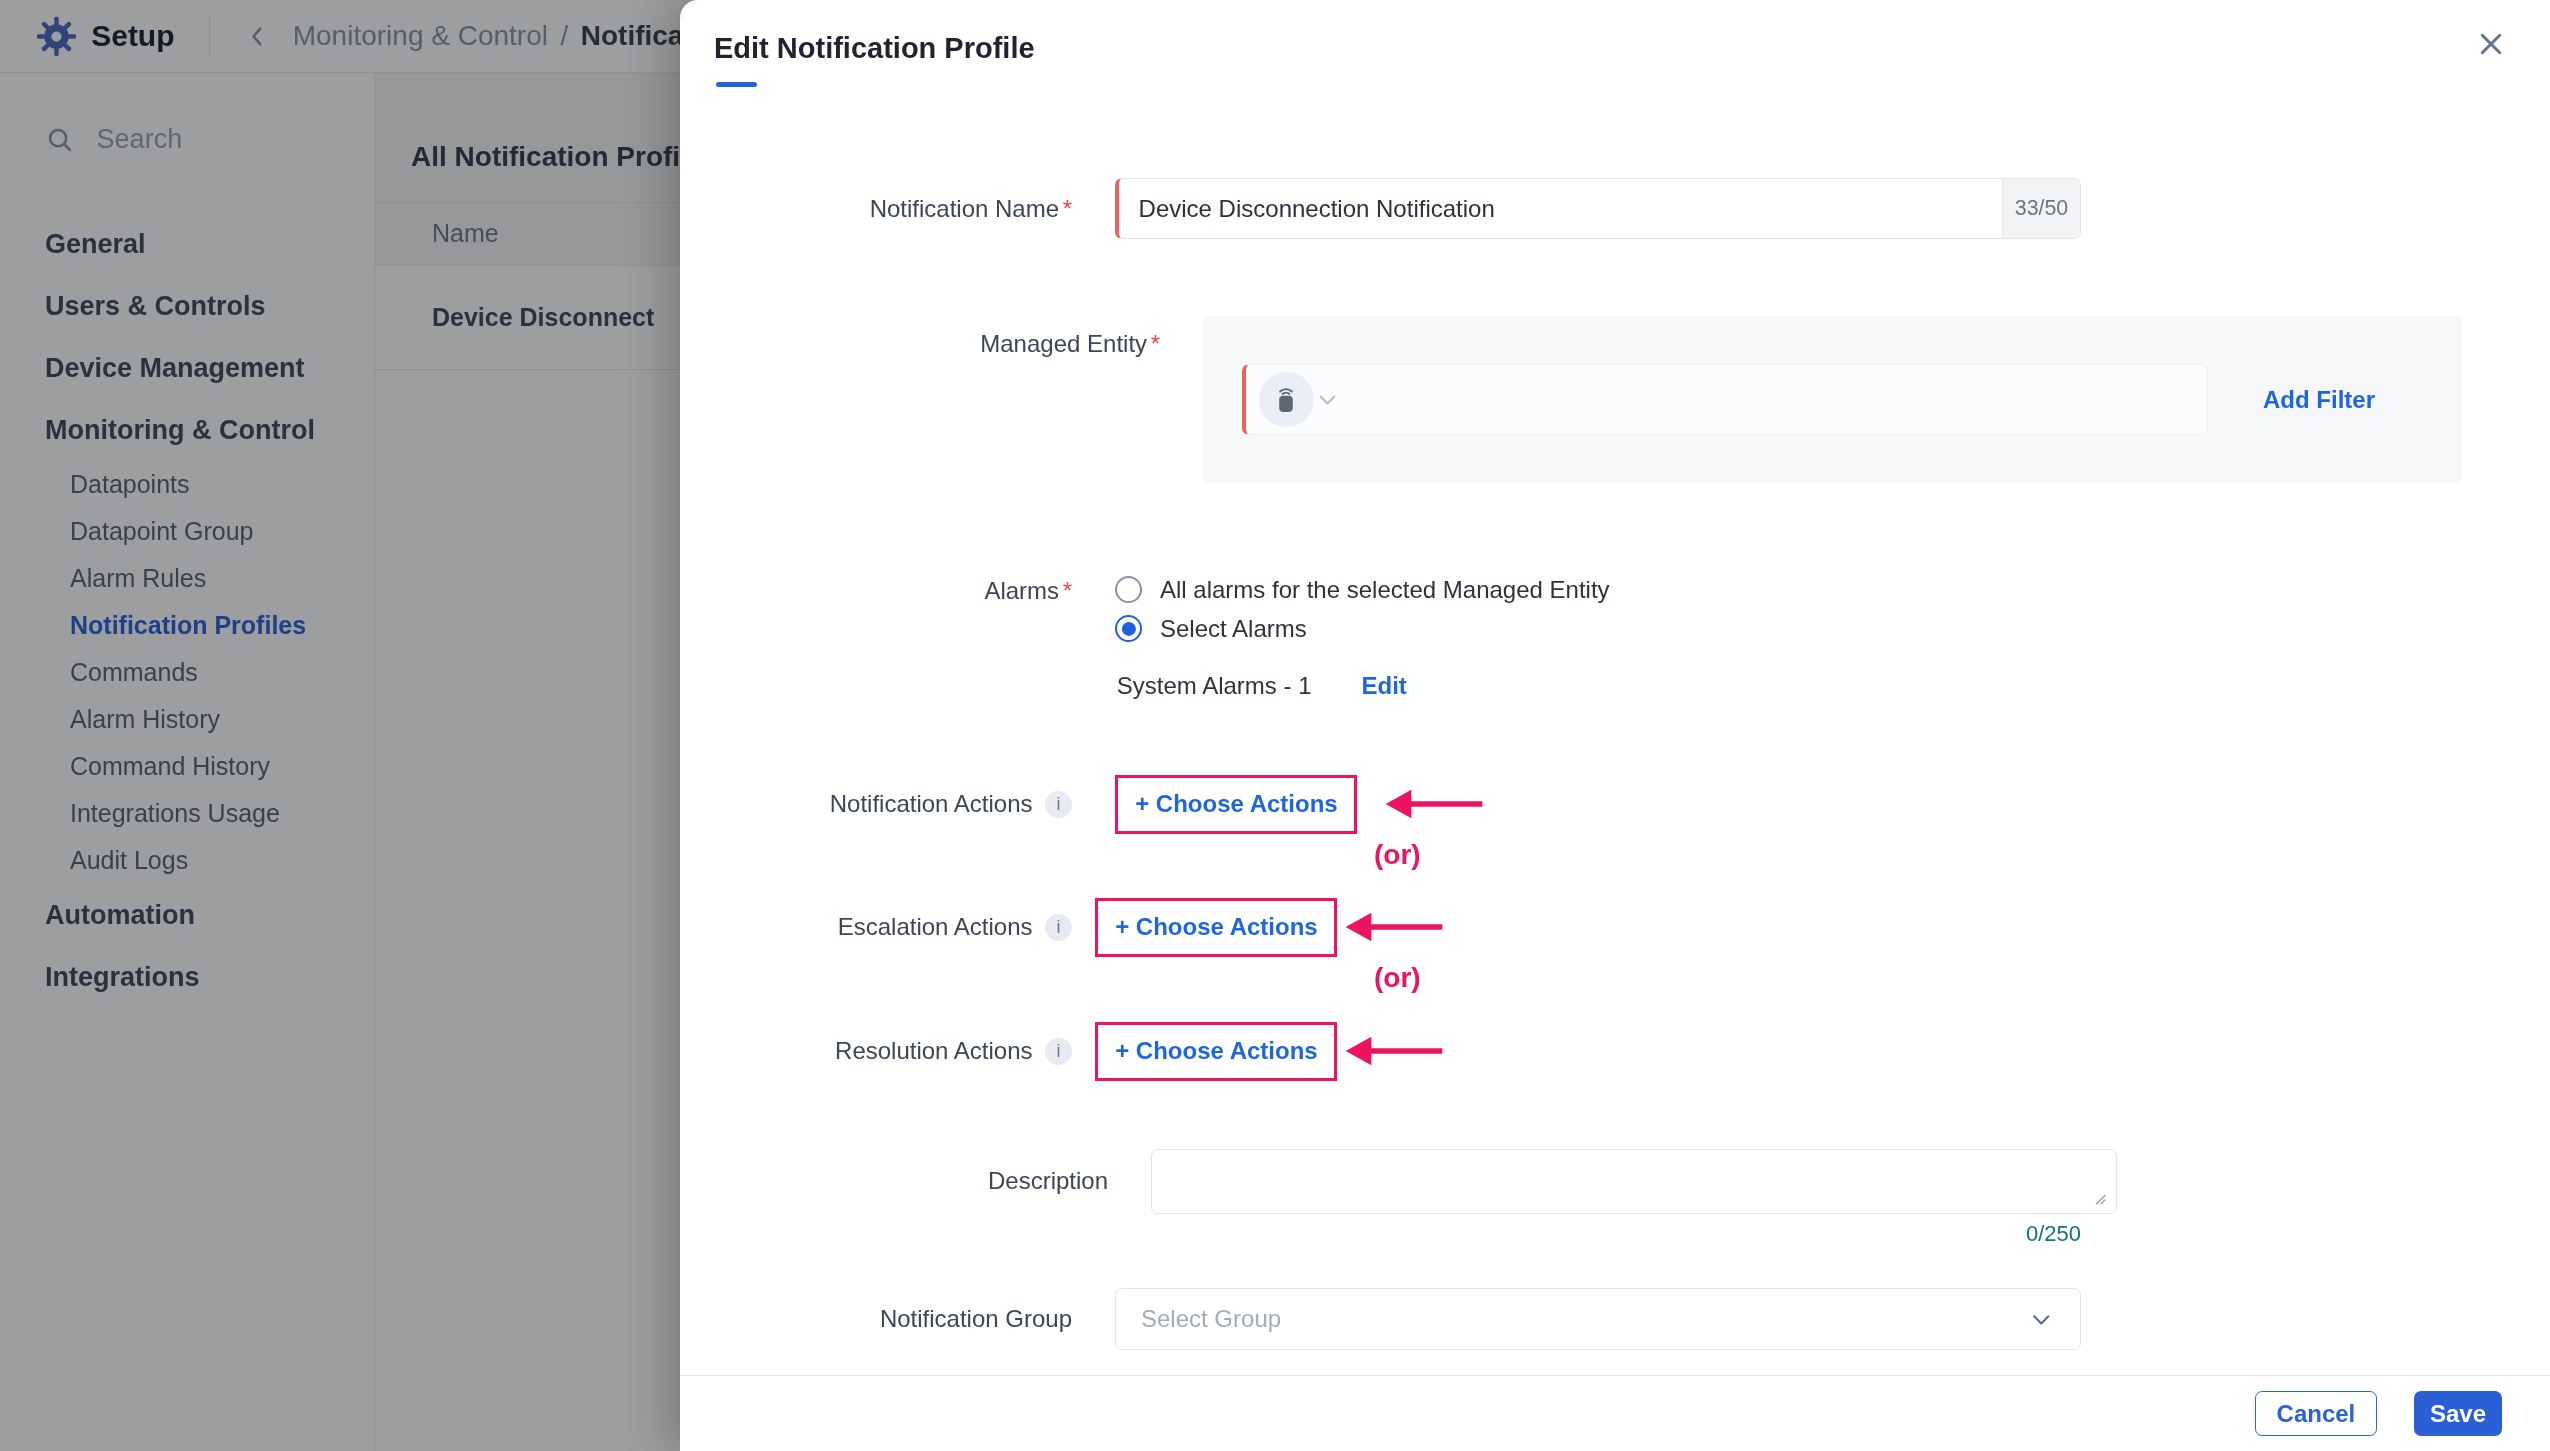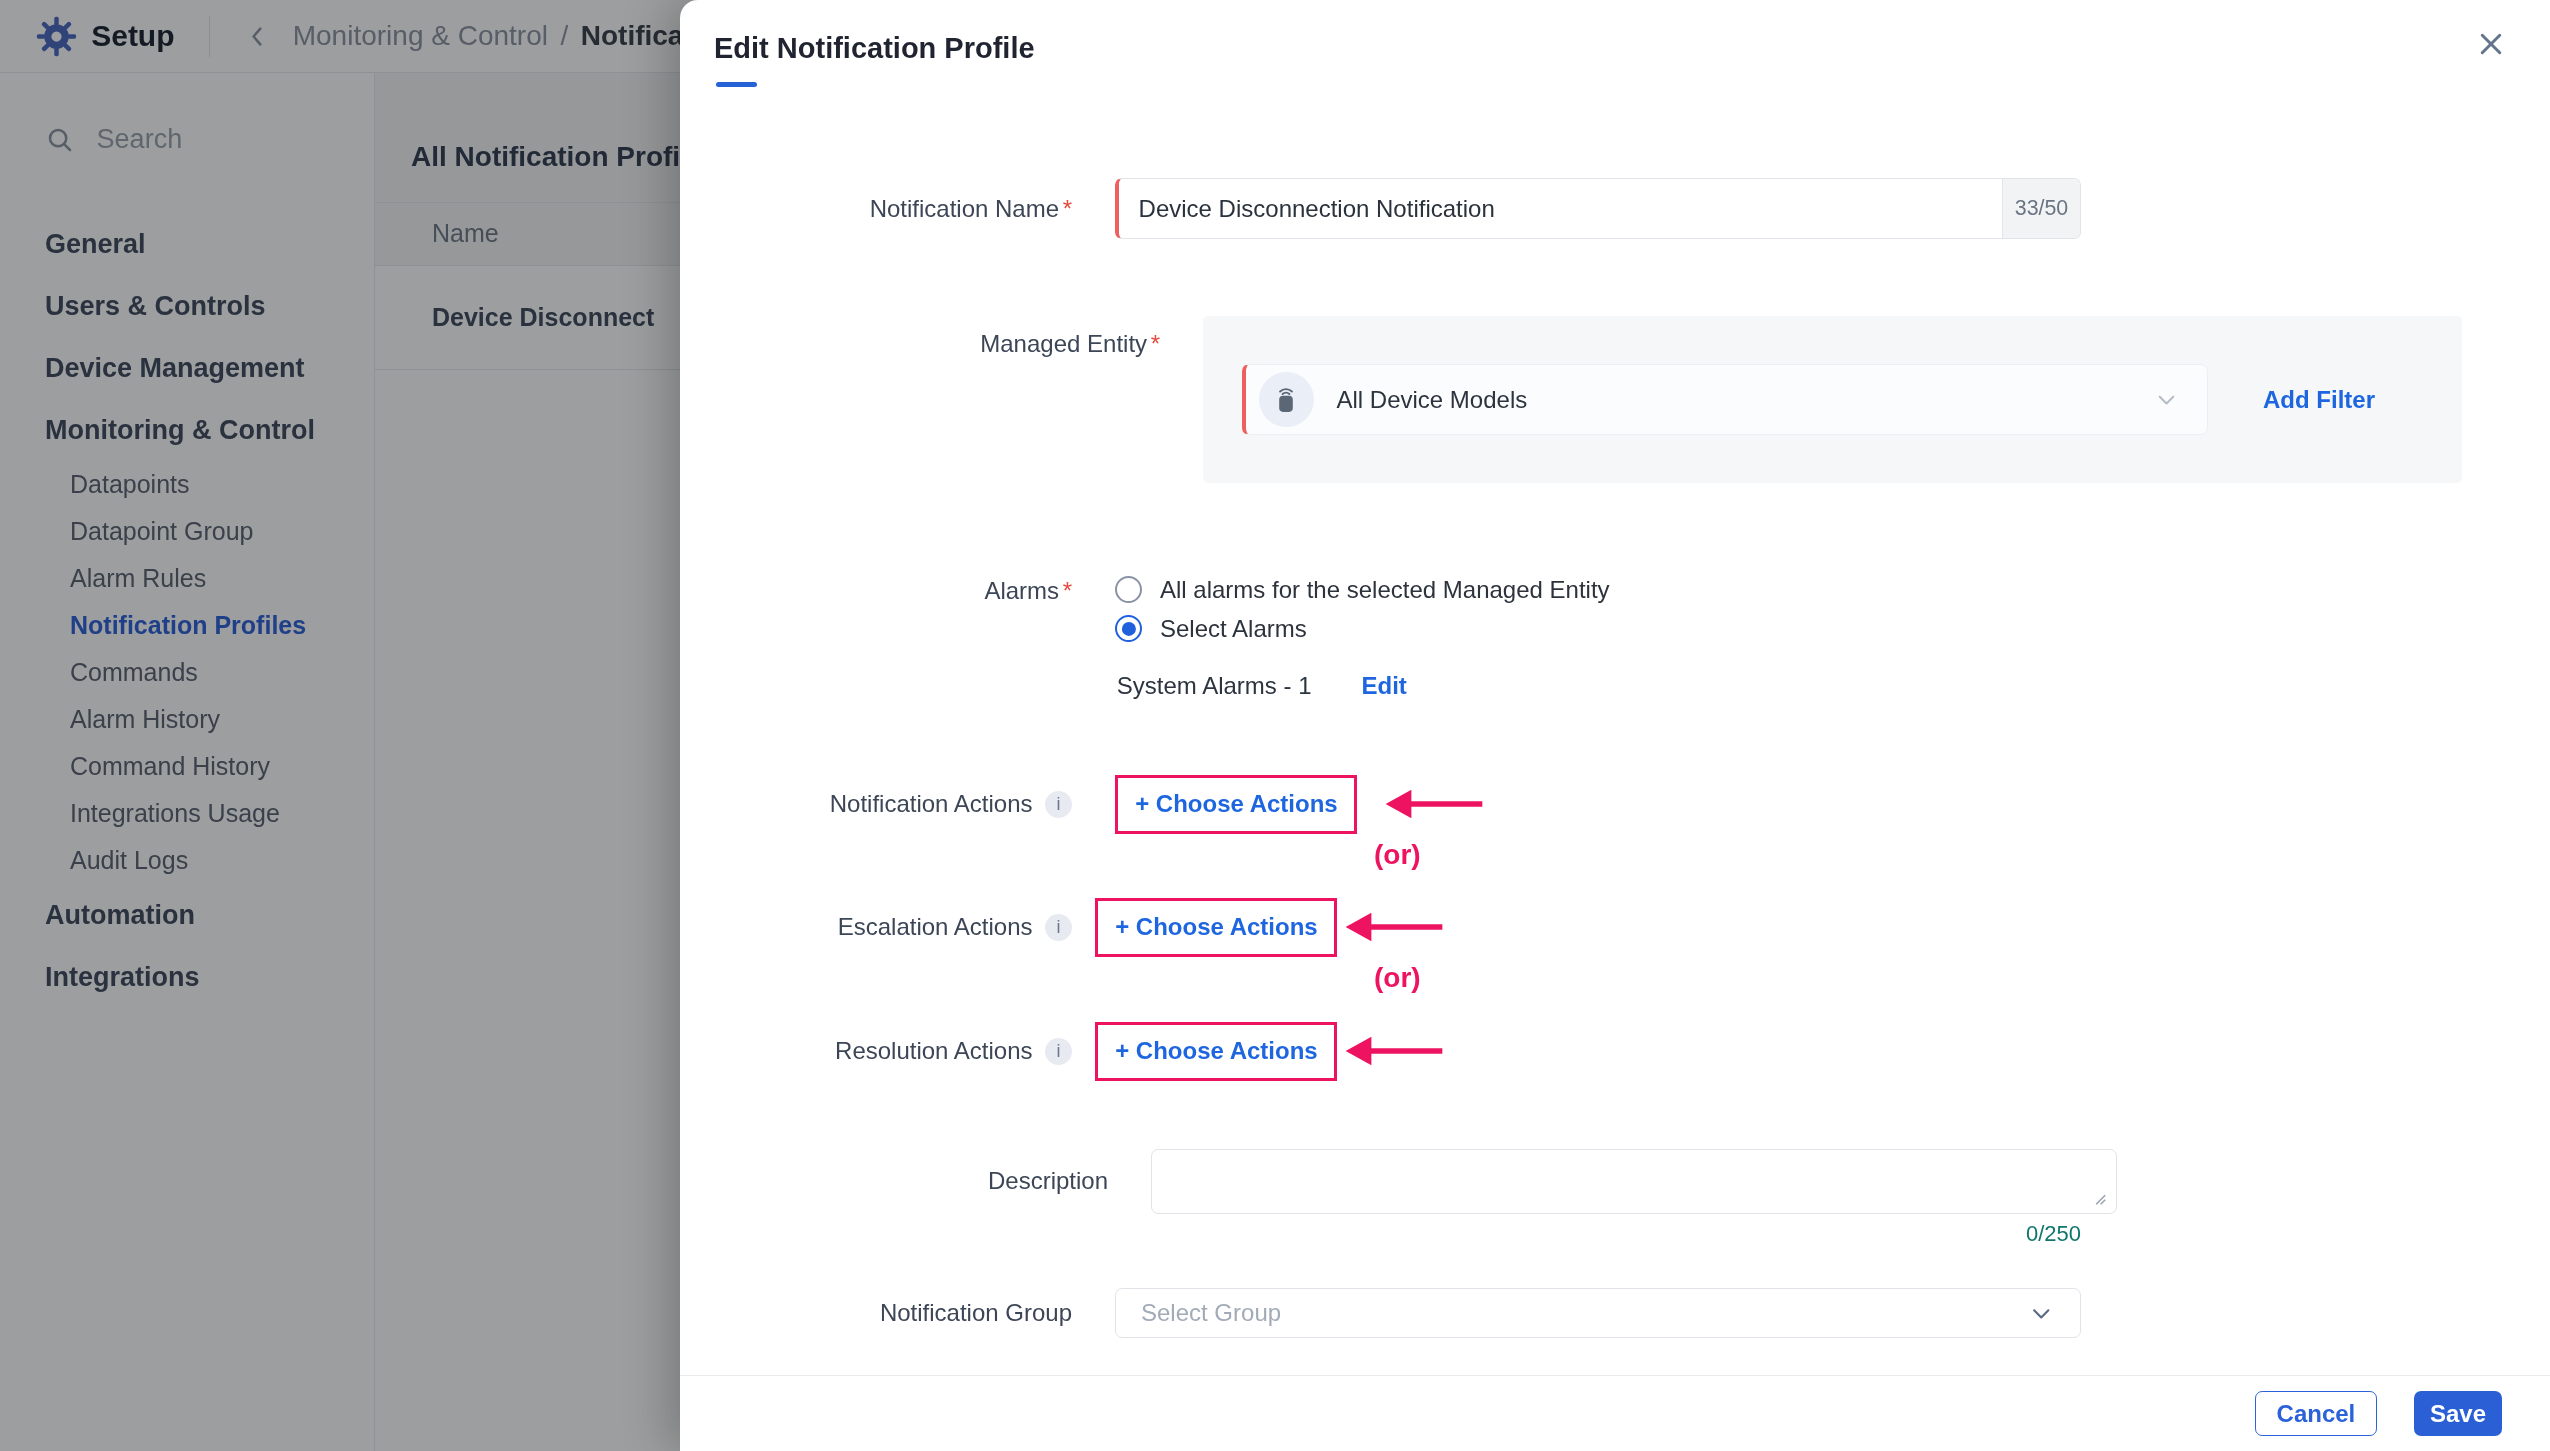--- a/index.html
+++ b/index.html
@@ -90,21 +90,21 @@
   .or-text{color:#ee1360;font-size:28px;font-weight:800;}
 
   .desc-shell{position:relative;width:966px;height:65px;border:1.8px solid #e1e3e8;border-radius:7.1px;background:#fff;}
   .desc-shell textarea{width:100%;height:100%;border:none;outline:none;resize:none;font-family:inherit;font-size:24px;color:#2a323c;
     padding:10.7px 19.6px;background:transparent;}
   .resizer{position:absolute;right:9px;bottom:7.1px;pointer-events:none;}
   .counter-row{margin-top:7.1px;display:flex;}
   .counter-row .spacer{width:435px;flex-shrink:0;}
   .counter-right{width:966px;text-align:right;font-size:22px;color:#0f766e;}
 
-  .group-select{width:966px;height:50px;border:1.8px solid #e1e3e8;border-radius:7.1px;display:flex;align-items:center;
+  .group-select{width:966px;height:62px;border:1.8px solid #e1e3e8;border-radius:7.1px;display:flex;align-items:center;
     padding:0 25px;cursor:pointer;background:#fff;}
   .group-placeholder{flex:1;font-size:24px;color:#a2abb8;}
 
   .modal-footer{position:absolute;left:0;right:0;bottom:0;height:76px;background:#fff;border-top:1.8px solid #e9ebee;
     display:flex;align-items:center;justify-content:flex-end;gap:37px;padding-right:48px;}
   .btn{height:45px;border-radius:7.1px;font-size:24px;font-weight:600;font-family:inherit;cursor:pointer;display:flex;align-items:center;justify-content:center;}
   .btn-cancel{width:122px;background:#fff;border:1.8px solid #2b62d9;color:#2b62d9;}
   .btn-save{min-width:80px;padding:0 16px;background:#2b5fd6;border:none;color:#fff;}
 </style>
 </head>
@@ -215,21 +215,20 @@
         </div>
         <div class="entity-panel">
           <div class="entity-select">
             <div class="entity-icon-circle">
               <svg width="34" height="34" viewBox="0 0 40 40">
                 <rect x="12" y="15" width="16" height="19" rx="4.5" fill="#5b6775"></rect>
                 <path d="M13 10 a10 10 0 0 1 14 0" fill="none" stroke="#5b6775" stroke-width="2.2" stroke-linecap="round"></path>
                 <path d="M16 13 a6 6 0 0 1 8 0" fill="none" stroke="#5b6775" stroke-width="2.2" stroke-linecap="round"></path>
               </svg>
             </div>
-            <span class="entity-value">All Device Models</span>
             <svg width="27" height="27" viewBox="0 0 24 24">
               <polyline points="6,9.5 12,15.5 18,9.5" fill="none" stroke="#b6bcc6" stroke-width="1.8" stroke-linecap="round" stroke-linejoin="round"></polyline>
             </svg>
           </div>
           <button class="link add-filter">Add Filter</button>
         </div>
       </div>
 
       <div class="form-row alarms-row" style="margin-top:87px;">
         <div class="row-label">

